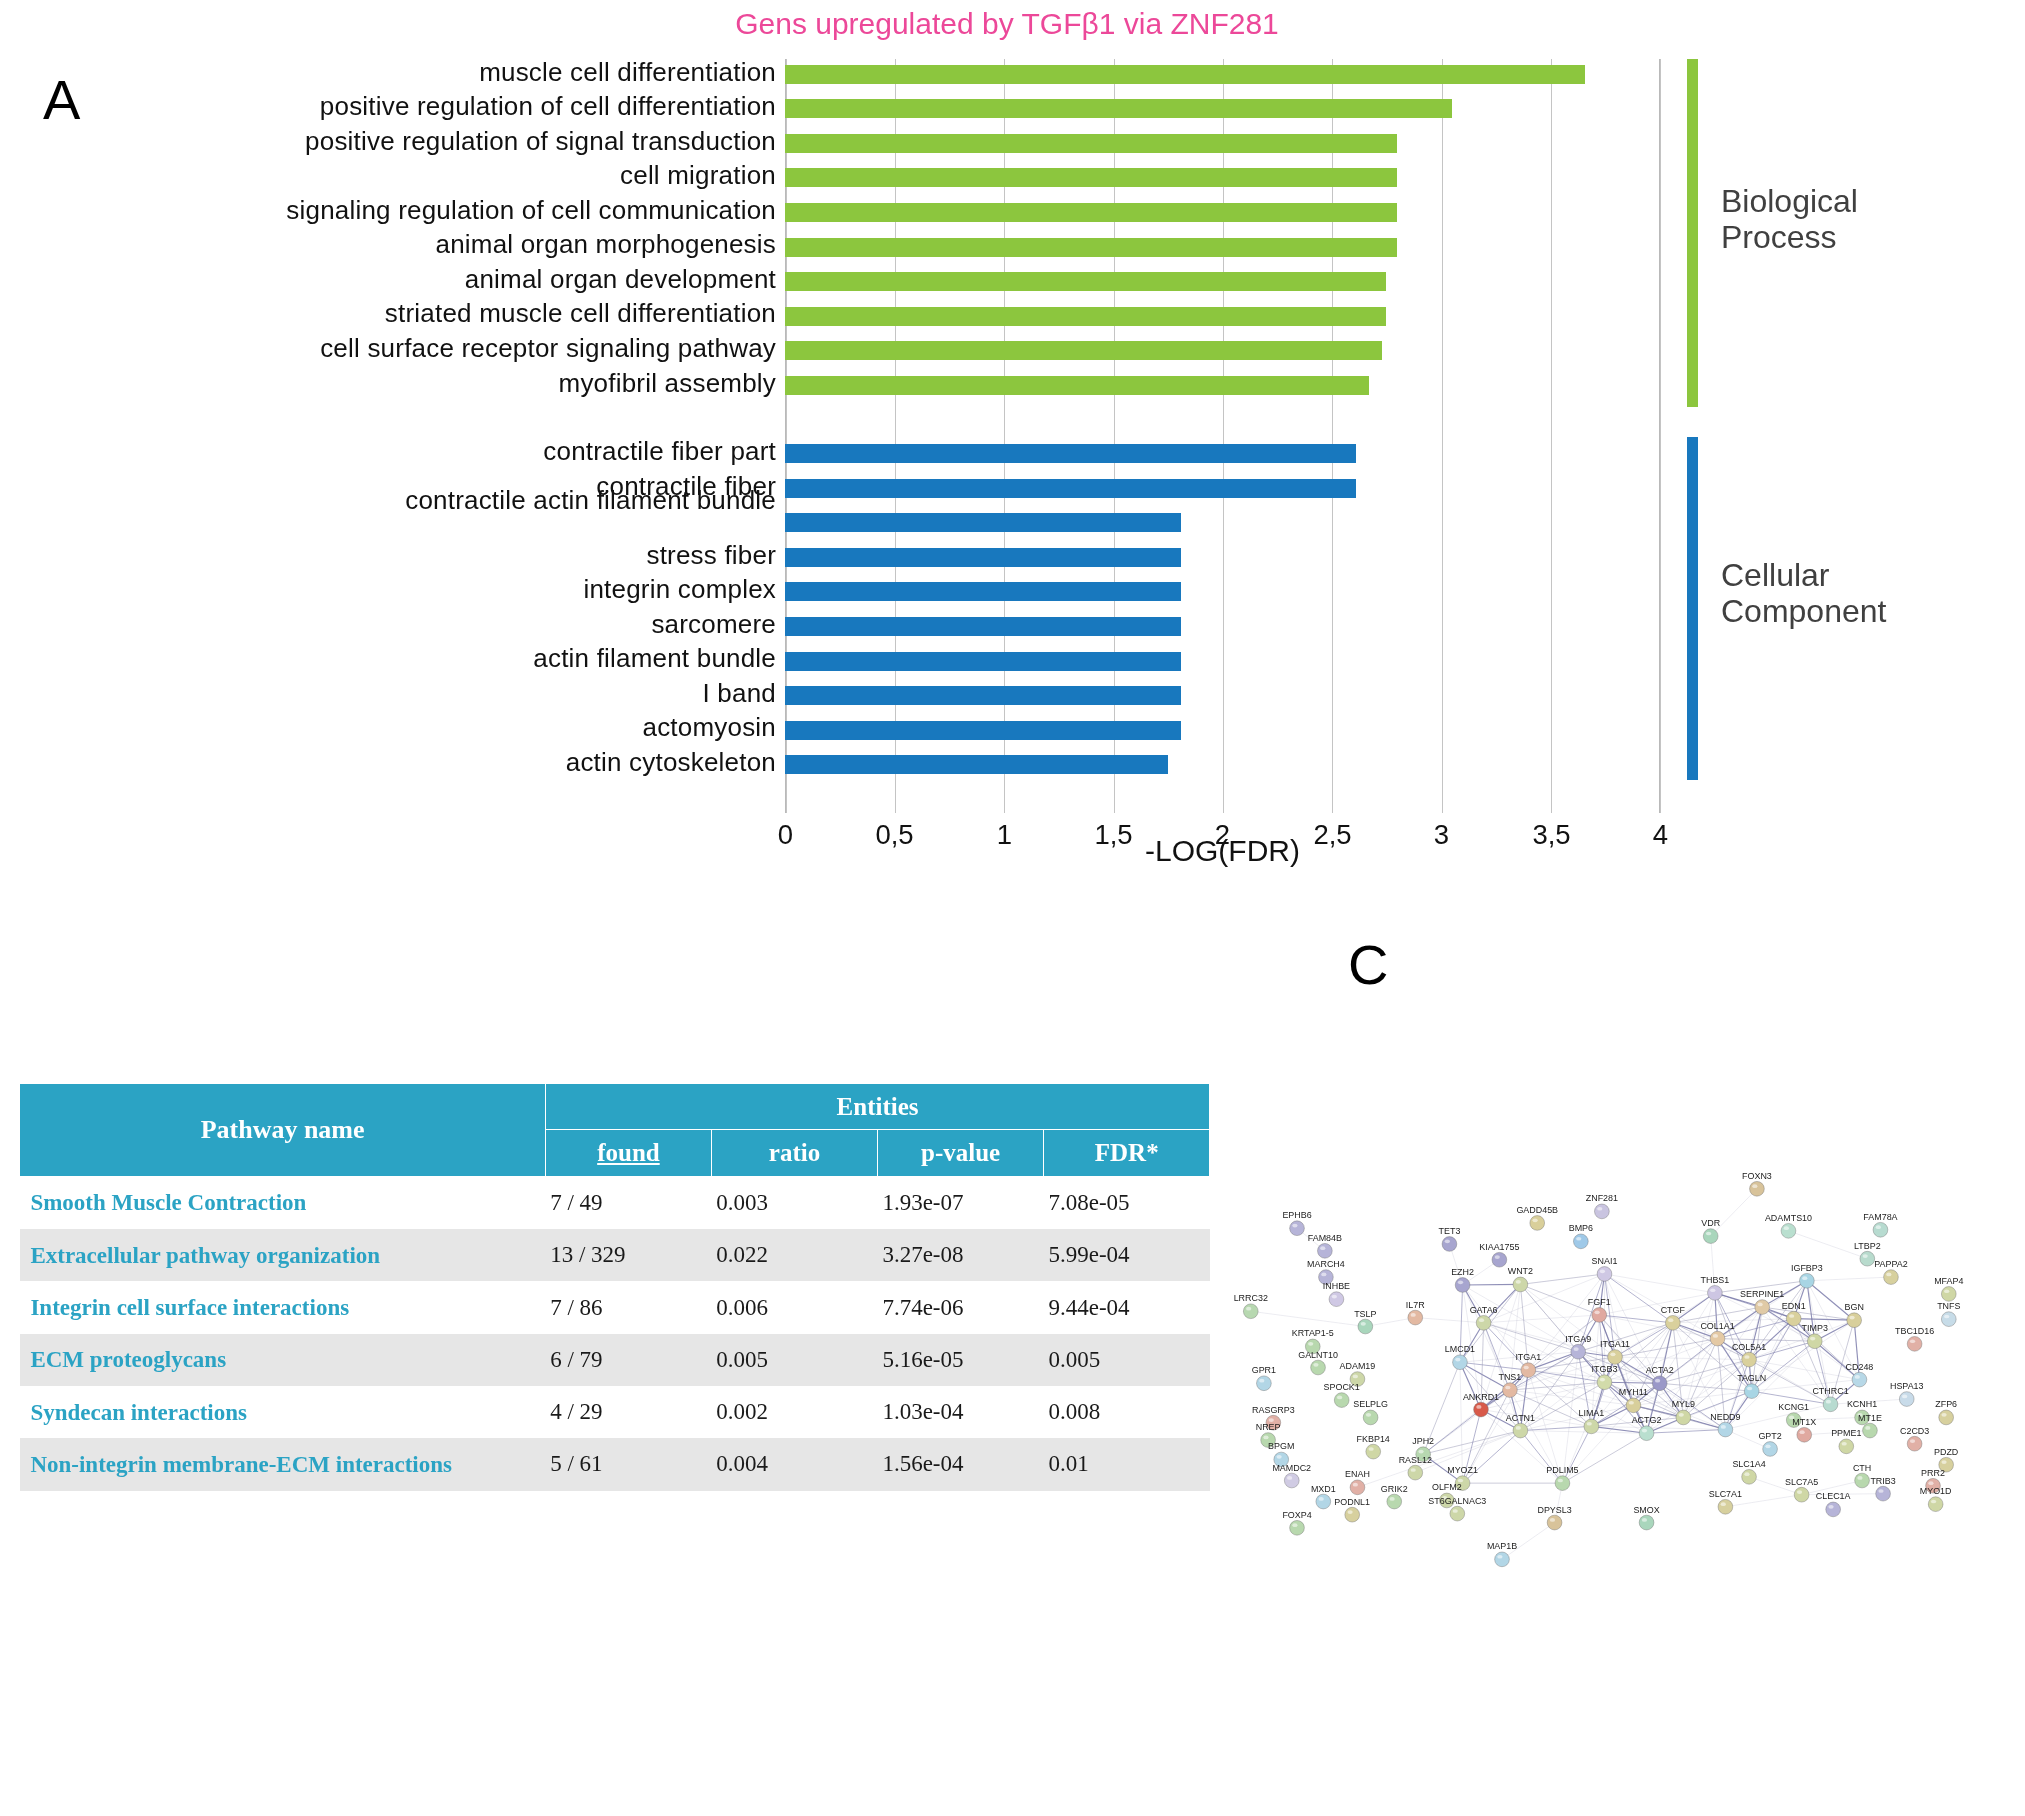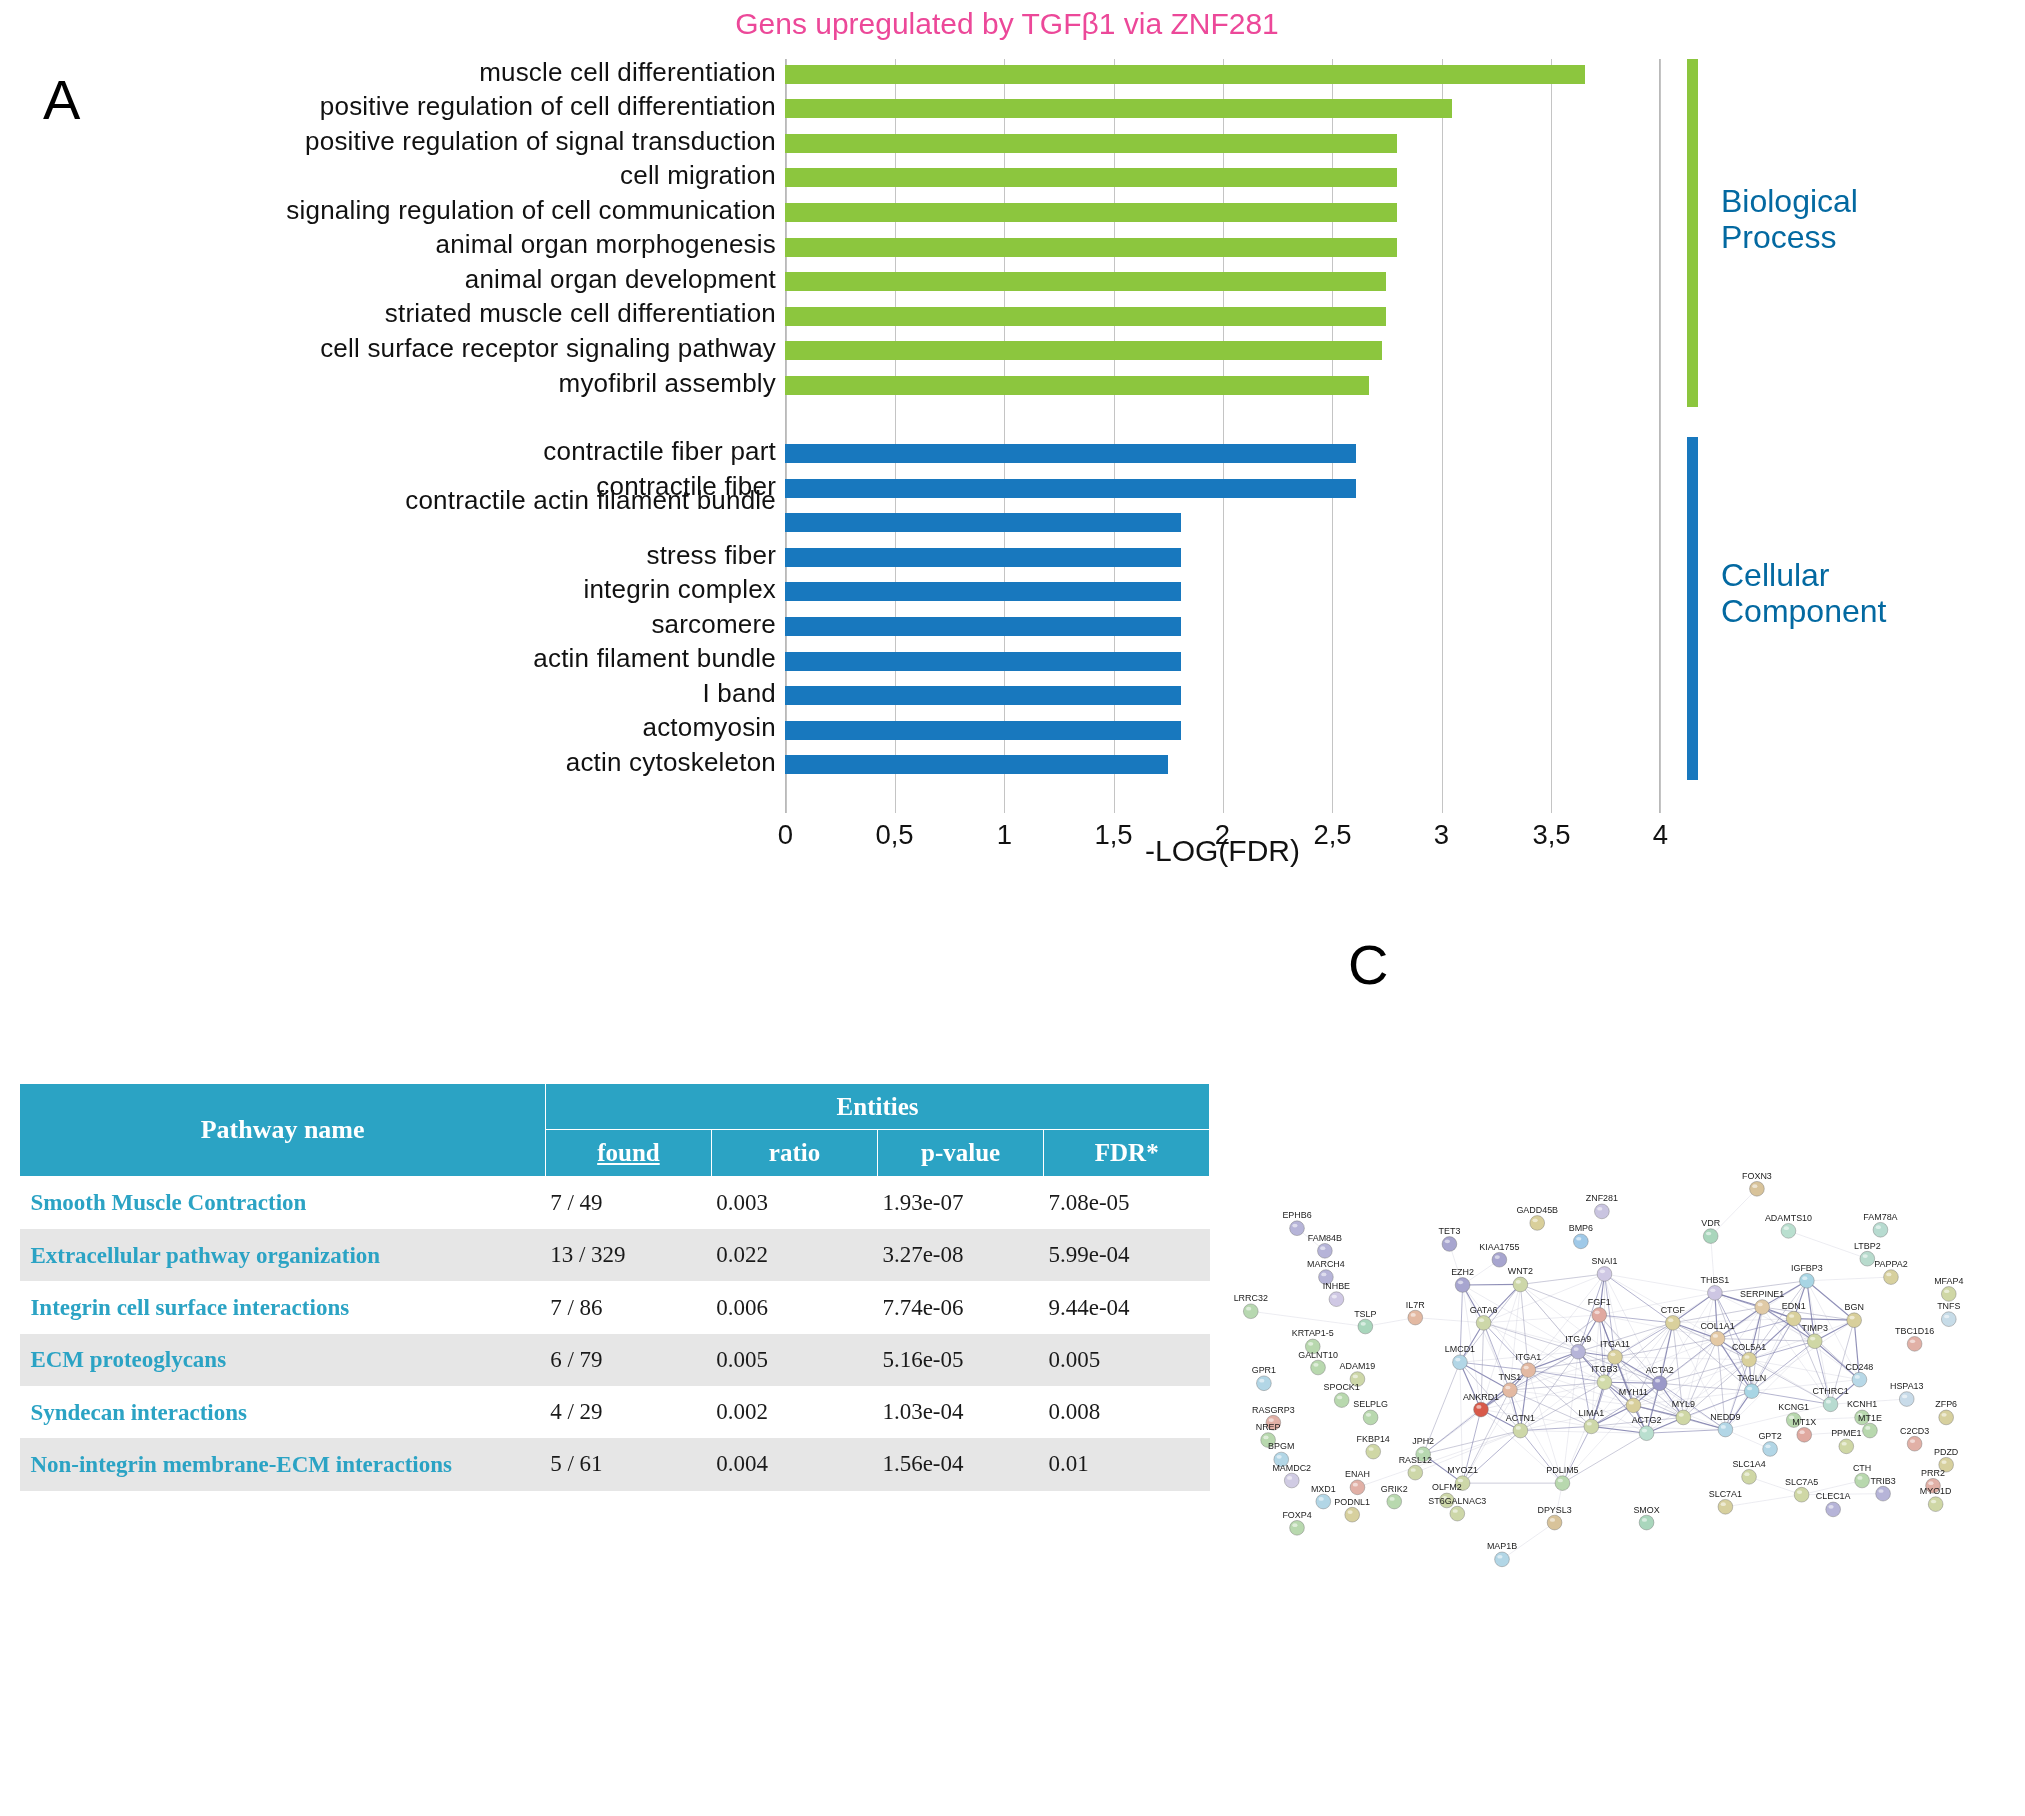--- a/index.html
+++ b/index.html
@@ -97,21 +97,21 @@
   }
   .group-bracket {
     position: absolute;
     width: 10.6px;
   }
   .group-bracket.bp { background: #8cc63e; }
   .group-bracket.cc { background: #1878be; }
   .group-label {
     position: absolute;
     font-size: 32px;
-    color: #0369a1;
+    color: #404040;
     line-height: 1.12;
   }
 
   
   #panel-b {
     position: absolute;
     left: 19.3px;
     top: 1083px;
     width: 1199px;
   }

